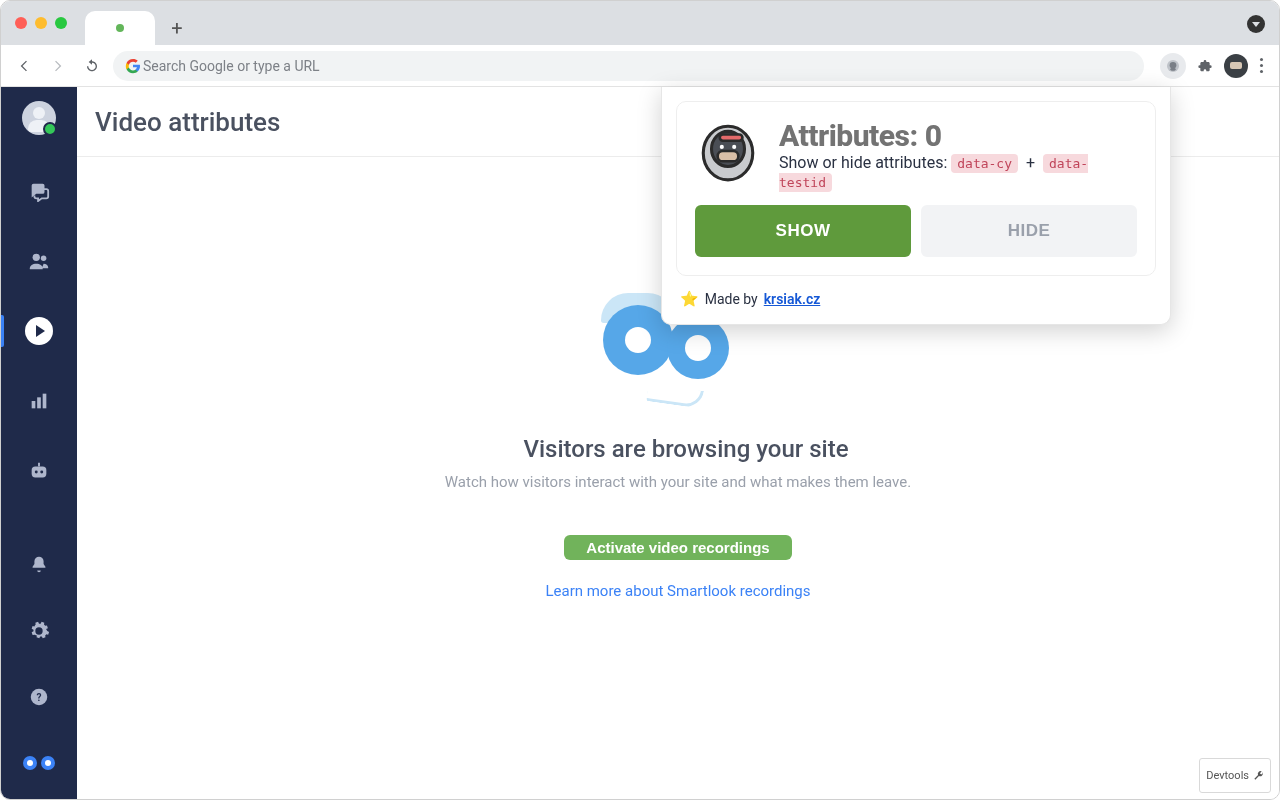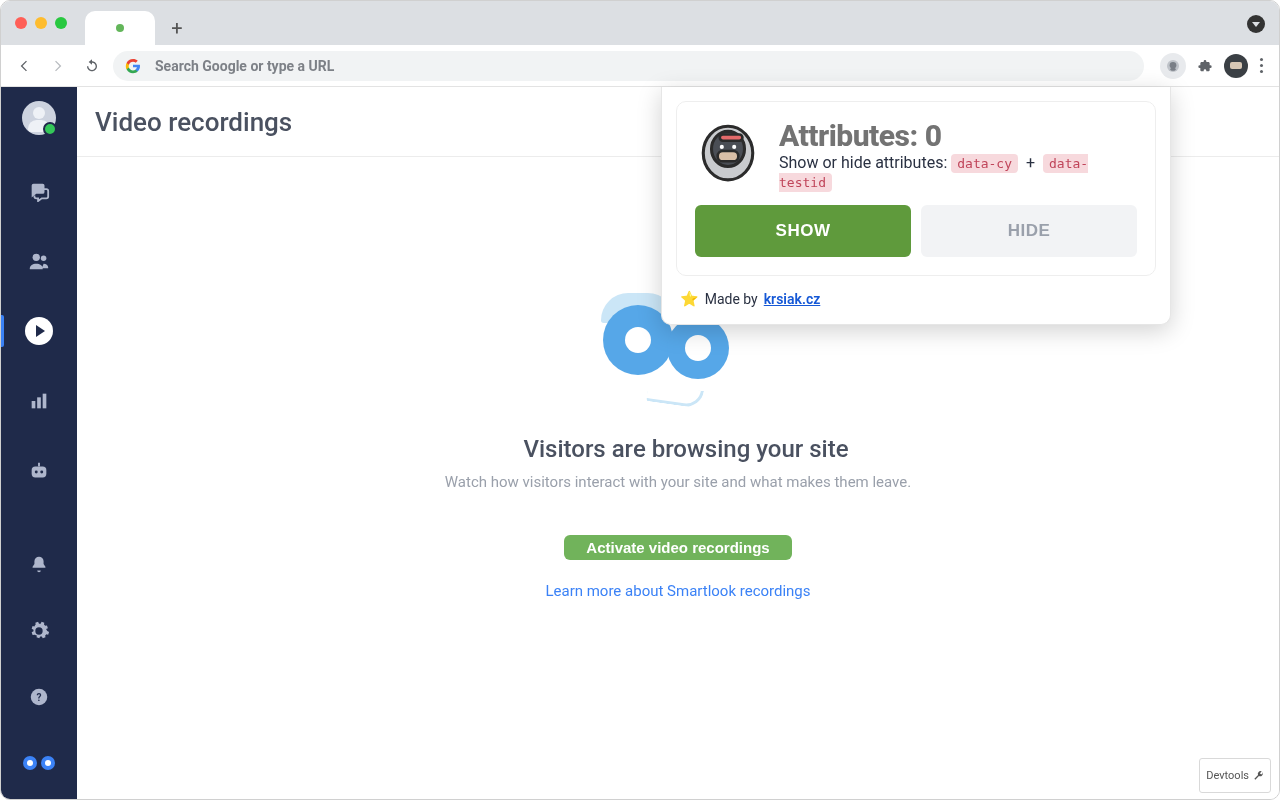--- a/index.html
+++ b/index.html
@@ -26,21 +26,21 @@
   }
   .tab-strip .caret::after{content:"";border-left:4px solid transparent;border-right:4px solid transparent;border-top:5px solid #dcdfe3;}
   
   .toolbar {
     height:42px; background:#fff; border-bottom:1px solid #e3e3e3; display:flex; align-items:center; padding:0 10px; gap:8px;
   }
   .nav-btn { width:26px; height:26px; display:flex; align-items:center; justify-content:center; color:#5f6368; border-radius:50%;}
   .nav-btn.disabled{color:#b9bcc0;}
   .nav-btn svg{width:16px;height:16px;}
   .omnibox {
-    flex:1; height:30px; background:#f1f3f4; border-radius:15px; display:flex; align-items:center; padding:0 12px; gap:14px; color:#7d8187; font-size:14px;font-weight:bold;
+    flex:1; height:30px; background:#f1f3f4; border-radius:15px; display:flex; align-items:center; padding:0 12px; gap:2px; color:#7d8187; font-size:14px;
   }
   .omnibox .g-icon{width:16px;height:16px;}
   .toolbar-right{display:flex;align-items:center;gap:6px;padding-left:8px;}
   .ext-chip{width:26px;height:26px;border-radius:13px;background:#e8eaed;display:flex;align-items:center;justify-content:center;}
   .ext-chip svg{width:16px;height:16px;}
   .puzzle{color:#5f6368;}
   .avatar-dot{width:24px;height:24px;border-radius:50%;background:#3a3f44;display:flex;align-items:center;justify-content:center;}
   .avatar-dot .face{width:12px;height:7px;border-radius:2px;background:#d7c7b5;}
   .kebab{display:flex;flex-direction:column;gap:3px;padding:0 6px;}
   .kebab span{width:3px;height:3px;border-radius:50%;background:#5f6368;}
@@ -235,21 +235,21 @@
           <div class="eyes">
               <div class="eye"></div>
               <div class="eye"></div>
             </div>
         </div>
       </div>
     </div>
 
     <div class="main">
       <div class="page-header">
-        <h1 class="page-title">Video recordings</h1>
+        <h1 class="page-title">Video attributes</h1>
       </div>
       <div class="content">
         <div class="illus">
           <div class="lid"></div>
           <div class="eye-big a">
               <div class="pupil"></div>
             </div>
           <div class="eye-big b">
               <div class="pupil"></div>
             </div>

